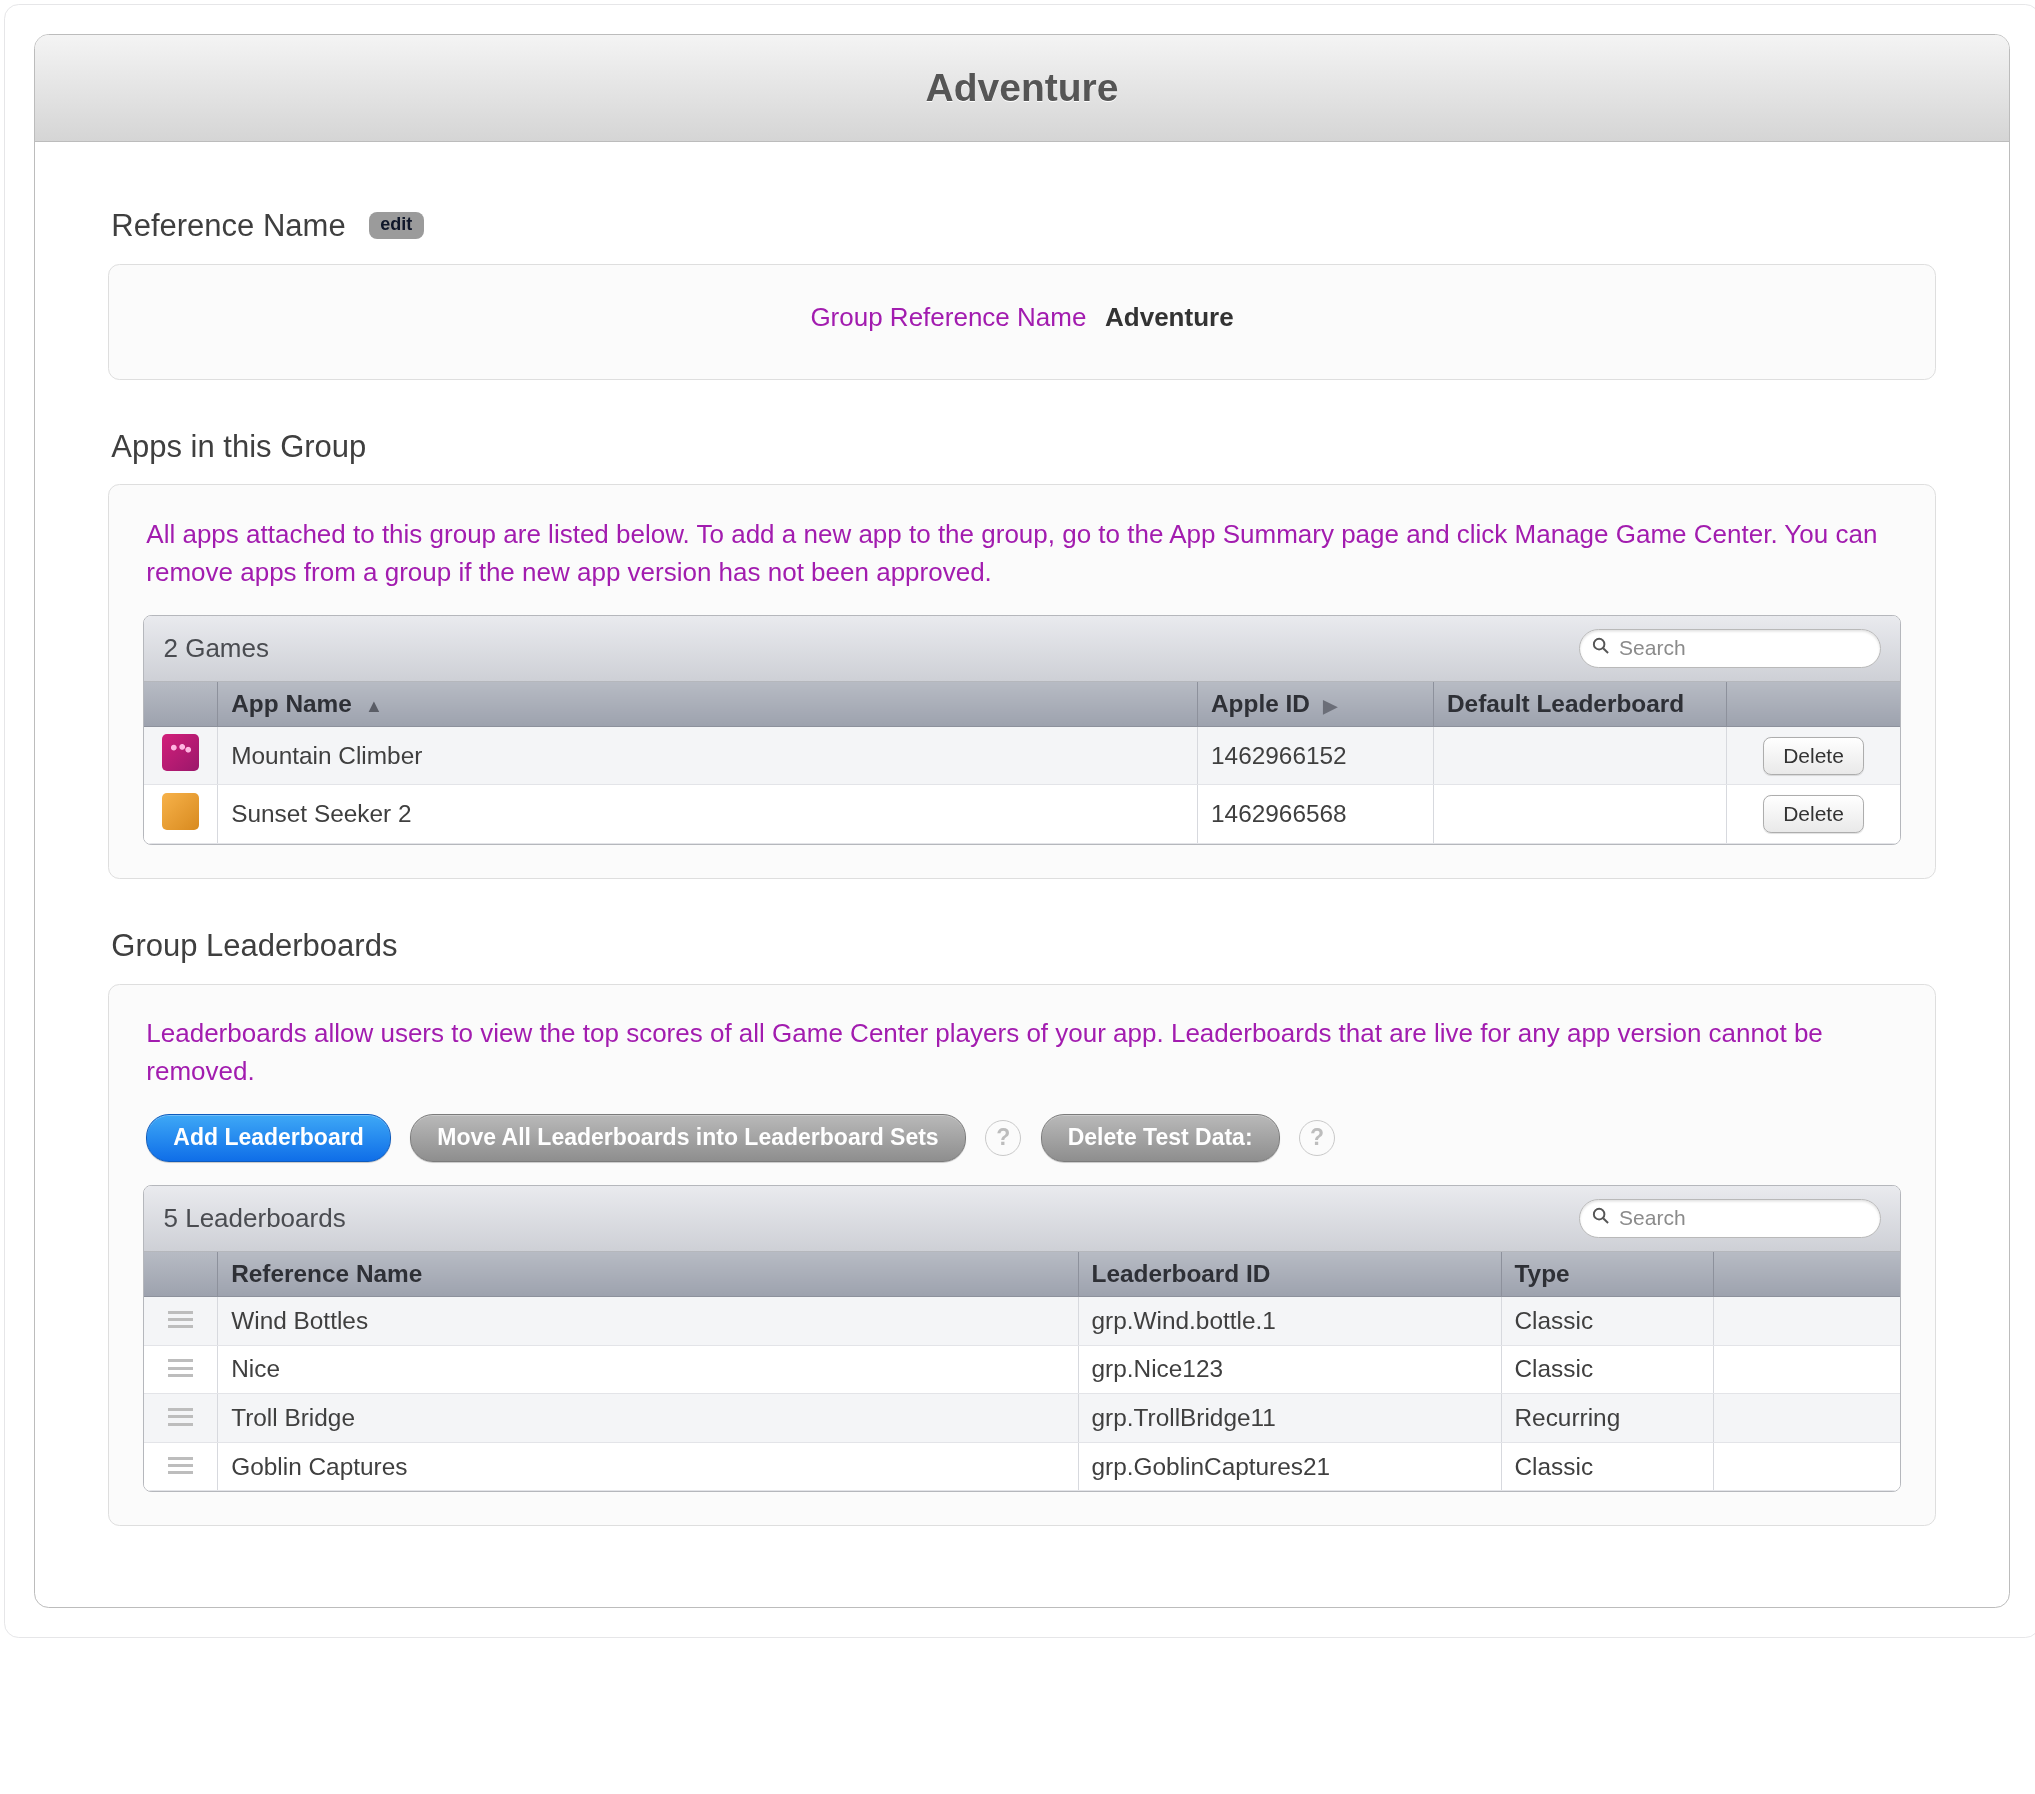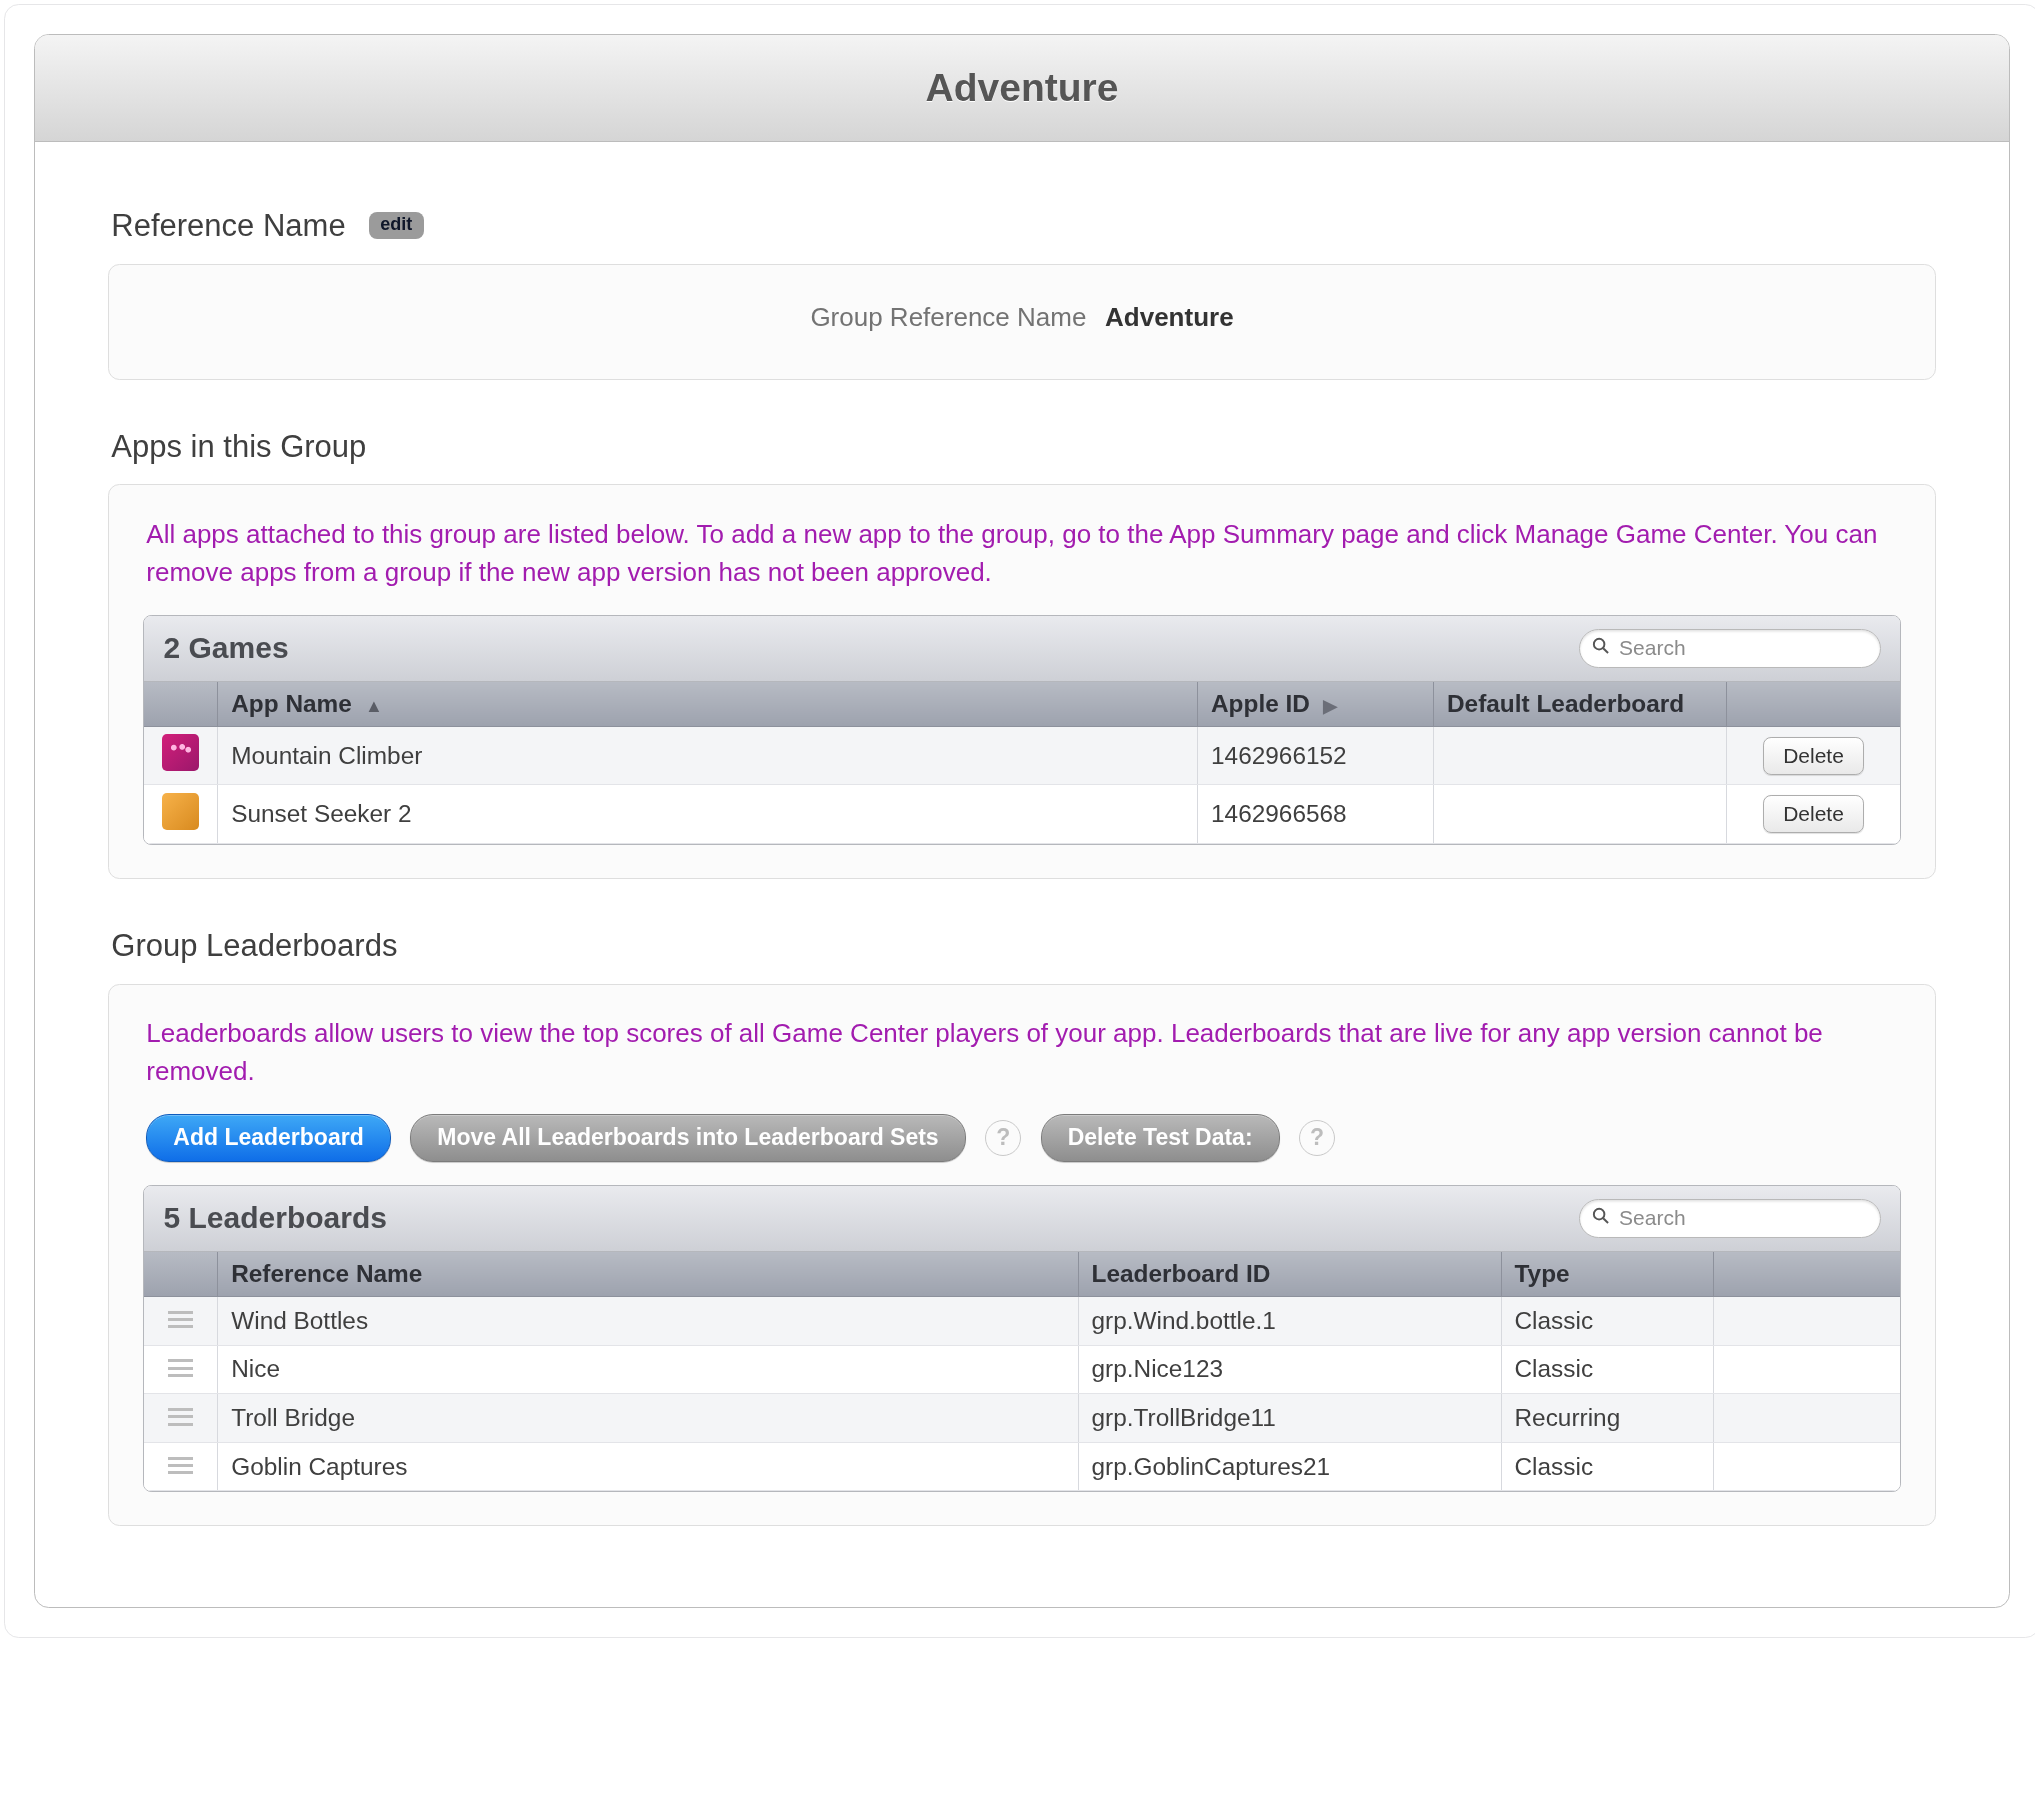--- a/index.html
+++ b/index.html
@@ -77,21 +77,21 @@
     padding: 24.4px 34px 33px 34px;
   }
   .panel + .section-heading { margin-top: 49px; }
 
   .kv-row {
     text-align: center;
     font-size: 26px;
     color: #555;
     padding: 13px 0;
   }
-  .kv-row .kv-label { color: #737373; }
+  .kv-row .kv-label { color: #a21caf; }
   .kv-row .kv-value { font-weight: 700; color: #333; margin-left: 11.4px; }
 
   .panel-desc {
     font-size: 26px;
     color: #a21caf;
     line-height: 1.45;
     margin: 6.5px 3.3px 23px 3.3px;
   }
   .panel-subheading {
     font-size: 29px;
@@ -149,22 +149,22 @@
   }
   .table-title {
     display: flex;
     align-items: center;
     justify-content: space-between;
     padding: 13px 19.5px;
     background: linear-gradient(to bottom,#e9eaee,#ced0d6);
     border-bottom: 0.8px solid #b5b7bc;
   }
   .table-title .tt-text {
-    font-size: 30px;
-    font-weight: 700;
+    font-size: 26px;
+    font-weight: 400;
     color: #4a4c51;
   }
   .search-field {
     display: flex;
     align-items: center;
     background: #fff;
     border: 0.8px solid #b9b9b9;
     border-radius: 21px;
     height: 37px;
     width: 277px;

